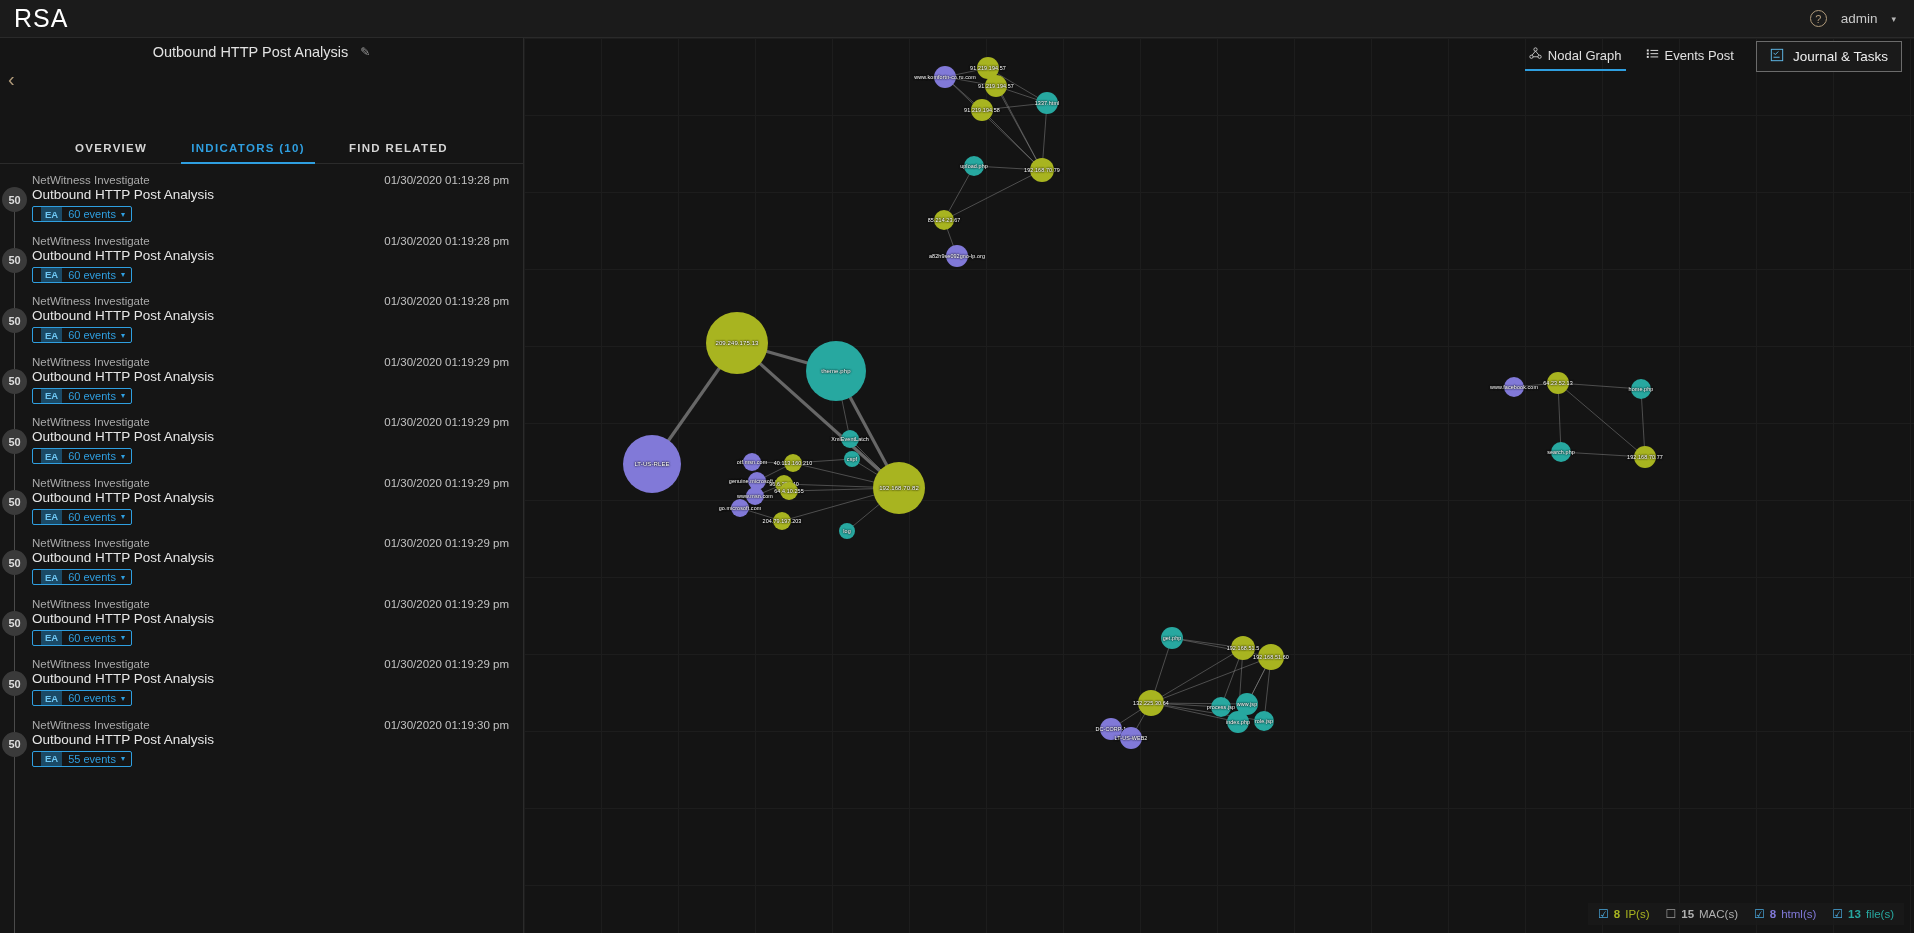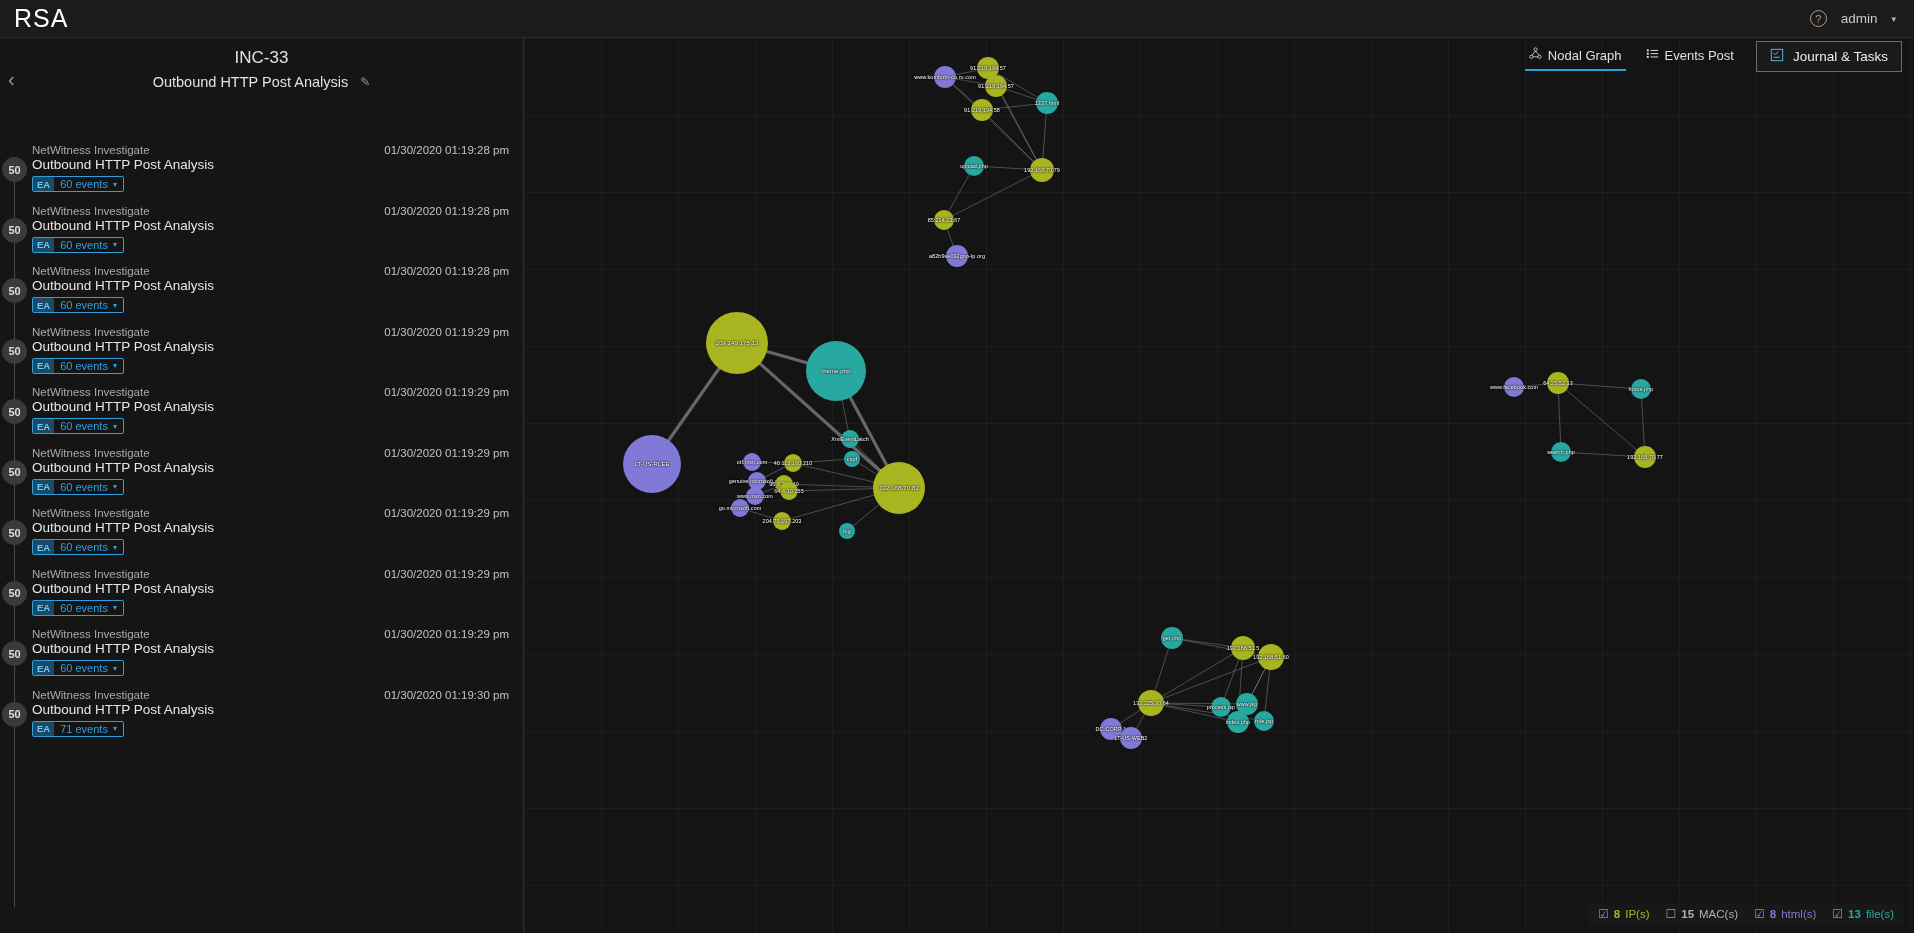--- a/index.html
+++ b/index.html
@@ -56,21 +56,21 @@
   .ind-item{ position:relative; height:60.5px; padding-left:32px; padding-top:3px; }
   .ind-badge{ position:absolute; left:2px; top:16px; width:25px; height:25px;
     border-radius:50%; background:#3a3a3a; color:#ddd; font-size:11px;
     display:flex; align-items:center; justify-content:center; font-weight:bold; z-index:2; }
   .ind-src{ font-size:11.5px; color:#aaa; }
   .ind-time{ position:absolute; right:14px; top:3px; font-size:11.5px; color:#c3c3c3; }
   .ind-title{ font-size:13.5px; color:#e6e6e6; padding-top:1px; cursor:pointer; }
   .ea-pill{ display:inline-flex; align-items:center; margin-top:4px;
     border:1px solid #2f9fe0; border-radius:2px; height:16px; cursor:pointer; }
   .ea-tag{ background:#1b4a66; color:#6fc8f5; font-size:9.5px; font-weight:bold;
-    padding:0 4px; height:100%; display:flex; align-items:center; }
+    padding:0 4px; height:100%; display:flex; align-items:center;margin-left:8px; }
   .ea-txt{ color:#2f9fe0; font-size:11px; padding:0 5px 0 6px; }
   .ea-car{ color:#2f9fe0; font-size:8px; padding-right:6px; }
 
   
   .gtoolbar{ position:absolute; top:0; right:0; left:0; height:36px;
     display:flex; align-items:center; justify-content:flex-end;
     gap:0; padding-right:12px; }
   .gt-item{ display:flex; align-items:center; gap:6px; font-size:13px;
     color:#e0e0e0; padding:6px 12px 8px; cursor:pointer; position:relative;justify-content:center; }
   .gt-item.active:after{ content:""; position:absolute; left:8px; right:8px;
@@ -106,26 +106,30 @@
     <span>admin</span>
     <span class="caret">▾</span>
   </div>
 </div>
 
 <div class="body">
 
   <div class="leftpane">
     <div class="inchead">
       <div class="backarrow">‹</div>
-      <div class="inc-id">INC-33</div>
       <div class="inc-title-row">
         <div class="inc-title">Outbound HTTP Post Analysis</div>
         <div class="pencil">✎</div>
       </div>
     </div>
+    <div class="tabs">
+      <div class="tab">OVERVIEW</div>
+      <div class="tab active">INDICATORS (10)</div>
+      <div class="tab">FIND RELATED</div>
+    </div>
     <div class="ind-list">
       <div class="timeline"></div>
       <div id="ind-rows">
           <div class="ind-item"><div class="ind-badge">50</div><div class="ind-src">NetWitness Investigate</div><div class="ind-time">01/30/2020 01:19:28 pm</div><div class="ind-title">Outbound HTTP Post Analysis</div><div class="ea-pill">
               <span class="ea-tag">EA</span>
               <span class="ea-txt">60 events</span>
               <span class="ea-car">▾</span>
             </div></div>
           <div class="ind-item"><div class="ind-badge">50</div><div class="ind-src">NetWitness Investigate</div><div class="ind-time">01/30/2020 01:19:28 pm</div><div class="ind-title">Outbound HTTP Post Analysis</div><div class="ea-pill">
               <span class="ea-tag">EA</span>
@@ -162,21 +166,21 @@
               <span class="ea-txt">60 events</span>
               <span class="ea-car">▾</span>
             </div></div>
           <div class="ind-item"><div class="ind-badge">50</div><div class="ind-src">NetWitness Investigate</div><div class="ind-time">01/30/2020 01:19:29 pm</div><div class="ind-title">Outbound HTTP Post Analysis</div><div class="ea-pill">
               <span class="ea-tag">EA</span>
               <span class="ea-txt">60 events</span>
               <span class="ea-car">▾</span>
             </div></div>
           <div class="ind-item"><div class="ind-badge">50</div><div class="ind-src">NetWitness Investigate</div><div class="ind-time">01/30/2020 01:19:30 pm</div><div class="ind-title">Outbound HTTP Post Analysis</div><div class="ea-pill">
               <span class="ea-tag">EA</span>
-              <span class="ea-txt">71 events</span>
+              <span class="ea-txt">55 events</span>
               <span class="ea-car">▾</span>
             </div></div>
         </div>
     </div>
   </div>
 
   <div class="rightpane">
     <div class="gtoolbar">
       <div class="gt-item active">
         <span class="ico">

